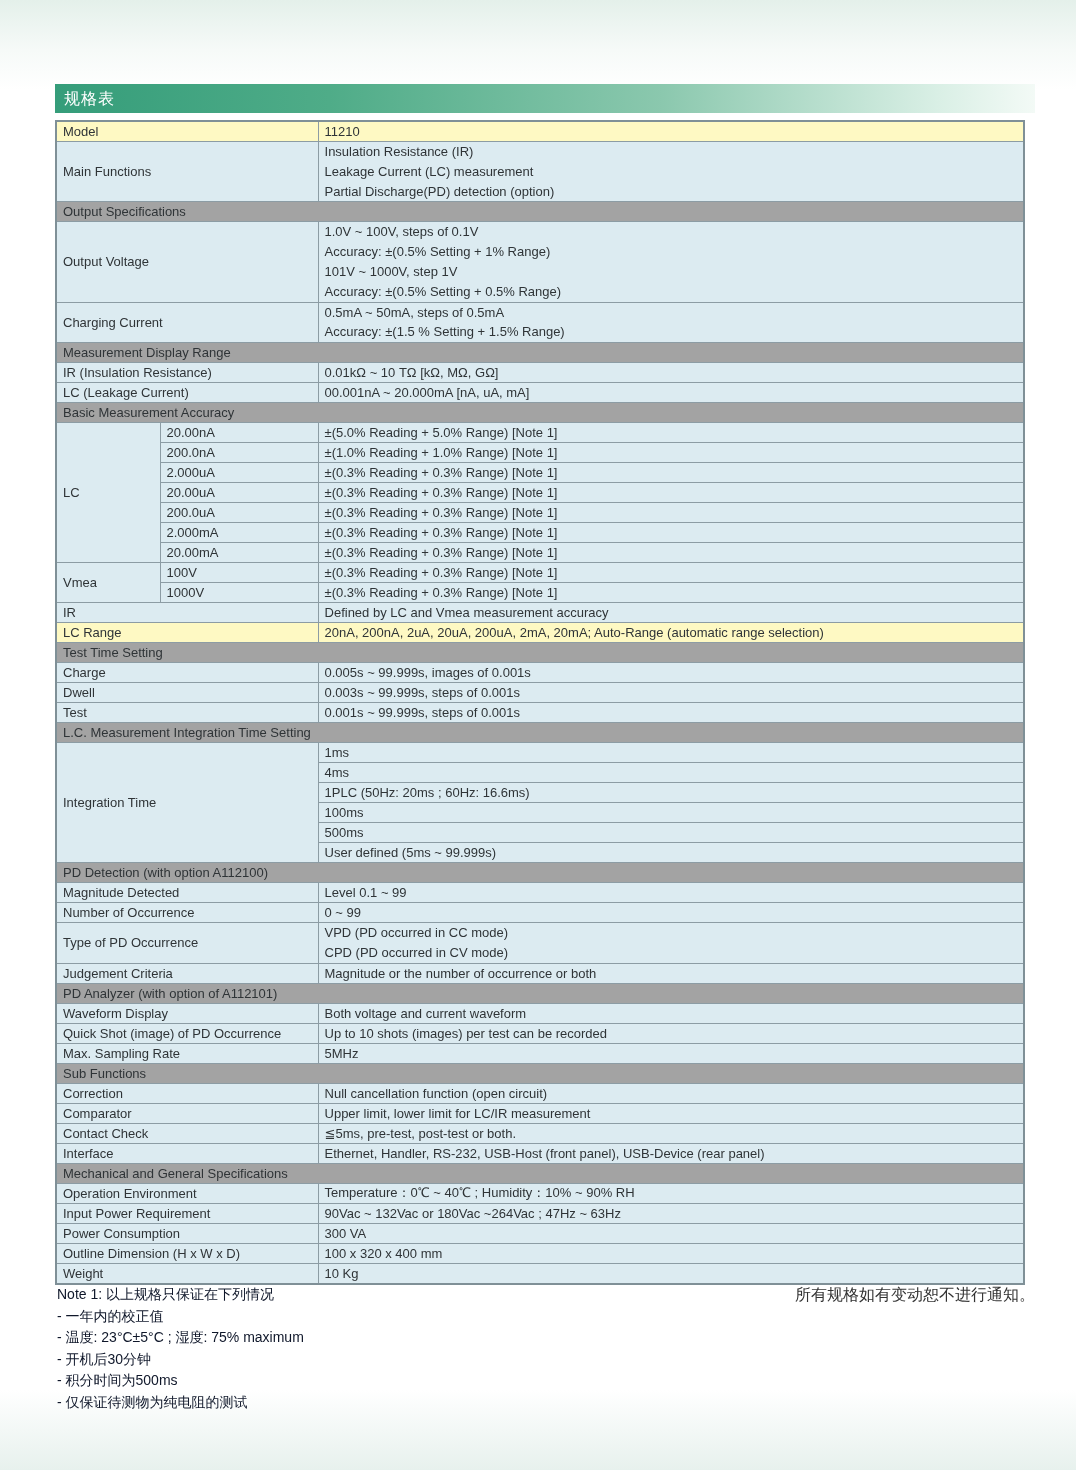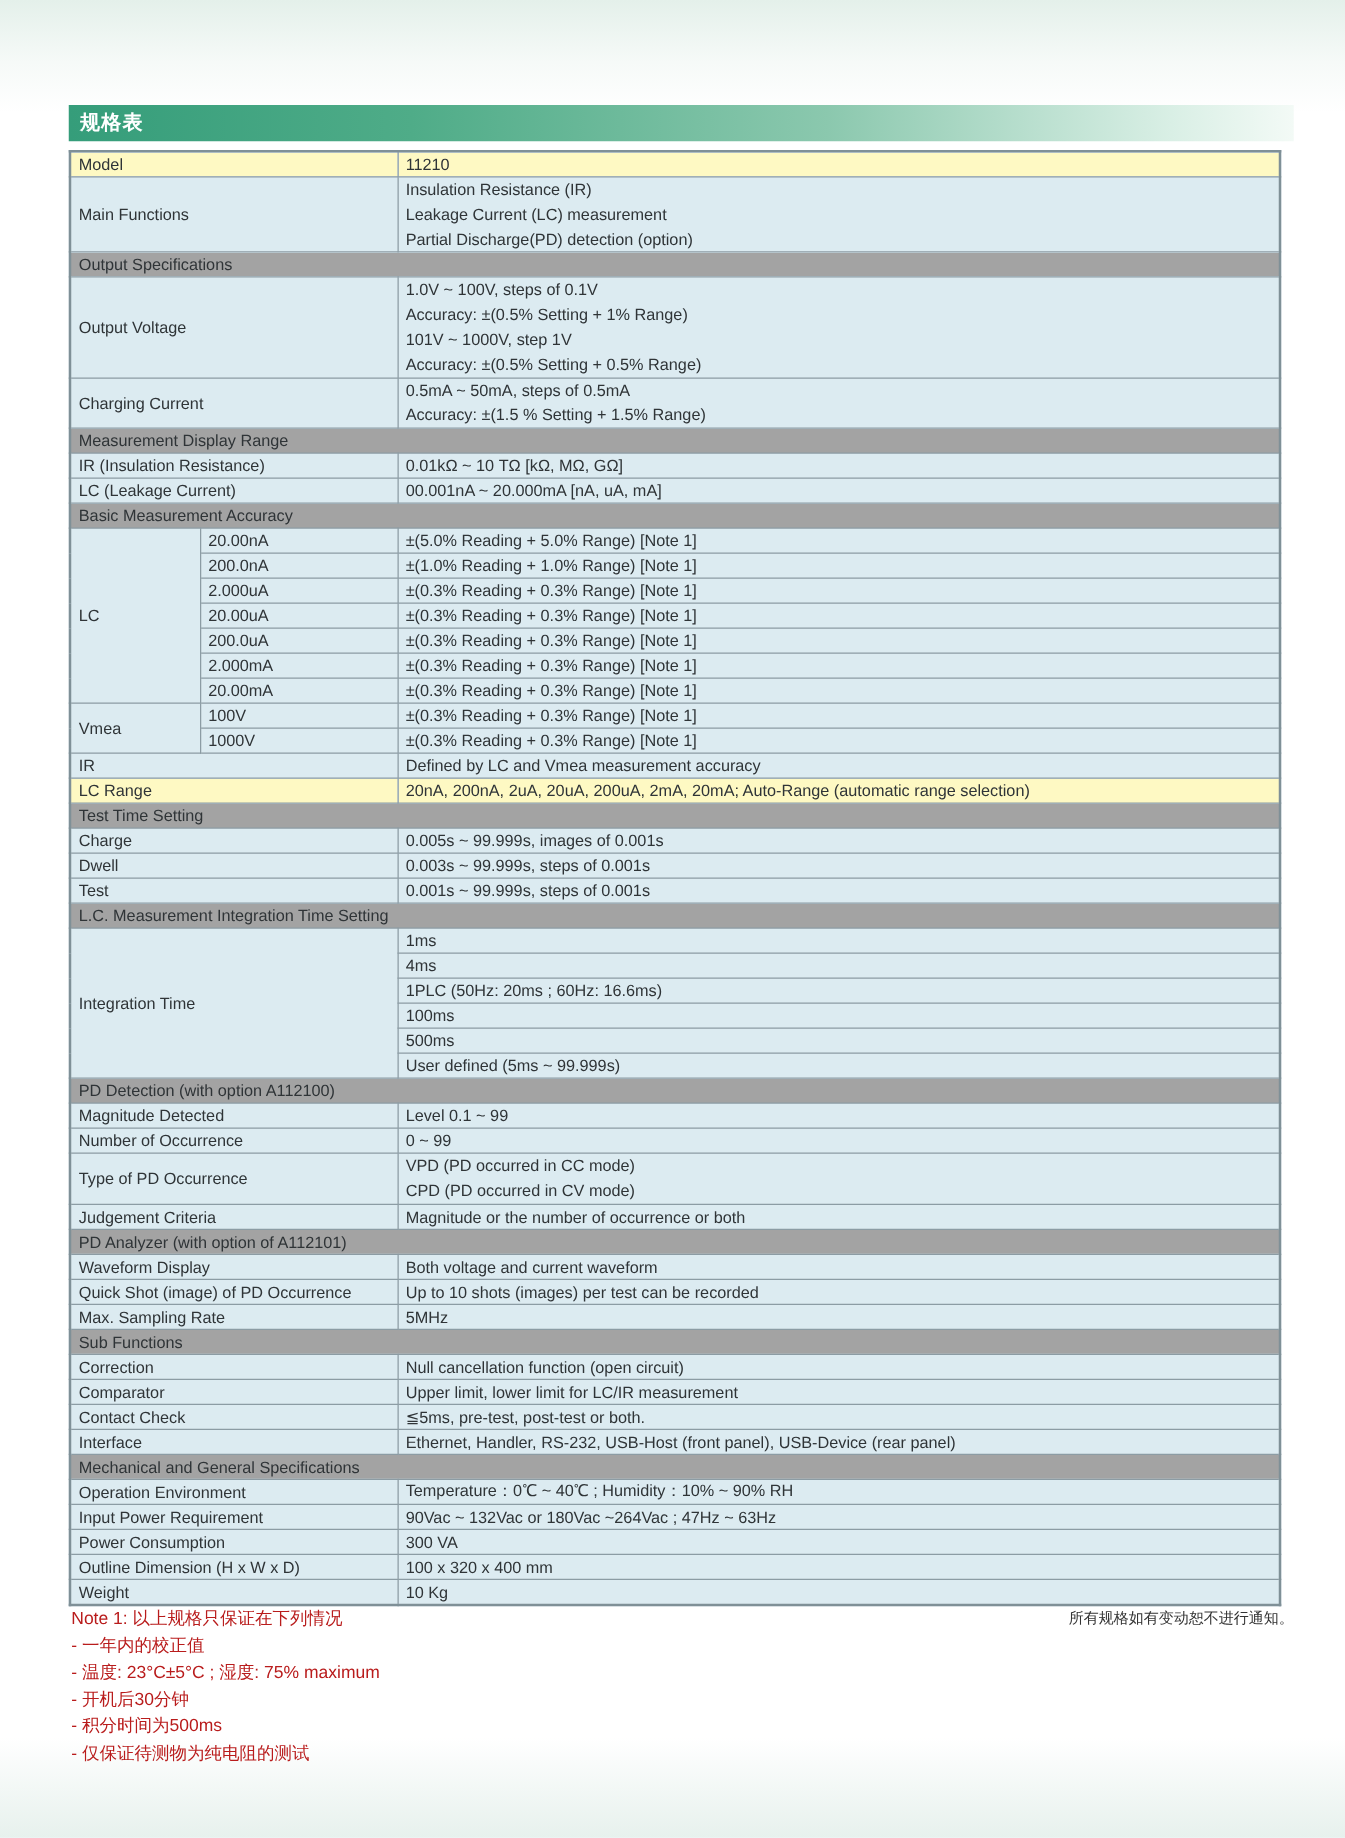--- a/index.html
+++ b/index.html
@@ -4,38 +4,38 @@
 <style>
   html,body{margin:0;padding:0;}
   body{
     width:1076px;height:1470px;position:relative;
     font-family:"Liberation Sans",sans-serif;color:#31363a;
     background:linear-gradient(180deg,#e4f0ea 0px,#f6faf8 50px,#ffffff 90px,#ffffff 1390px,#e7f1ed 1470px);
   }
   .title-bar{
     position:absolute;left:55px;top:84px;width:980px;height:29px;box-sizing:border-box;
     background:linear-gradient(90deg,#359d7a 0%,#4fac88 28%,#8bc8ae 62%,#d9efe5 90%,#f3faf6 100%);
-    color:#ffffff;font-size:16px;font-weight:bold;line-height:29px;padding-left:9px;
+    color:#ffffff;font-size:16px;font-weight:normal;line-height:29px;padding-left:9px;
     letter-spacing:1px;
   }
   table.spec{
     position:absolute;left:55px;top:120px;width:968px;table-layout:fixed;
     border-collapse:collapse;font-size:13px;color:#2f3437;
     border:2px solid #7f9097;background:#dcebf1;
   }
   table.spec td{
     border:1px solid #8c9ca4;padding:0 6px;height:19px;vertical-align:middle;
     overflow:hidden;white-space:nowrap;
   }
   td.c-section{background:#a3a3a3;}
   td.c-cell{background:#dcebf1;}
   td.hl{background:#fef9c3;}
   .line{height:19.8px;line-height:19.8px;white-space:nowrap;}
-  .notes{position:absolute;left:57px;top:1284px;font-size:14px;color:#b91c1c;line-height:21.5px;}
-  .note-right{position:absolute;right:41px;top:1284px;font-size:12px;color:#333;line-height:21.5px;}
+  .notes{position:absolute;left:57px;top:1284px;font-size:14px;color:#0f172a;line-height:21.5px;}
+  .note-right{position:absolute;right:41px;top:1284px;font-size:16px;color:#333;line-height:21.5px;}
 </style>
 </head>
 <body>
 
 <div class="title-bar">
   <span>规格表</span>
 </div>
 
 <table class="spec">
   <colgroup>

